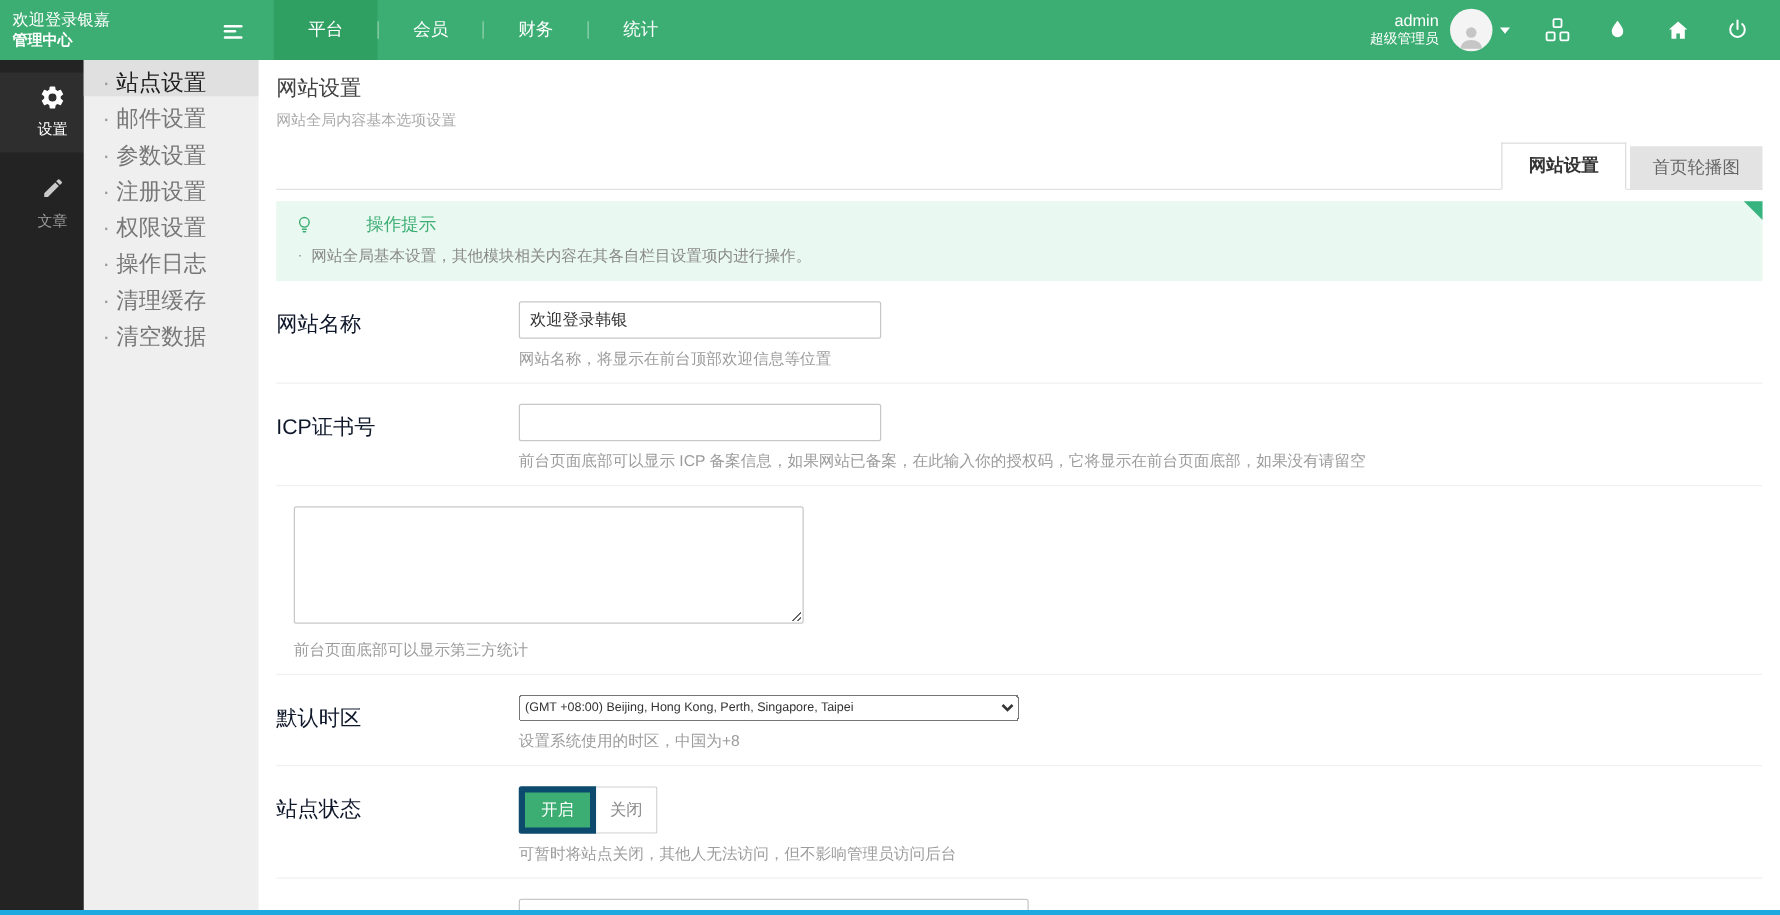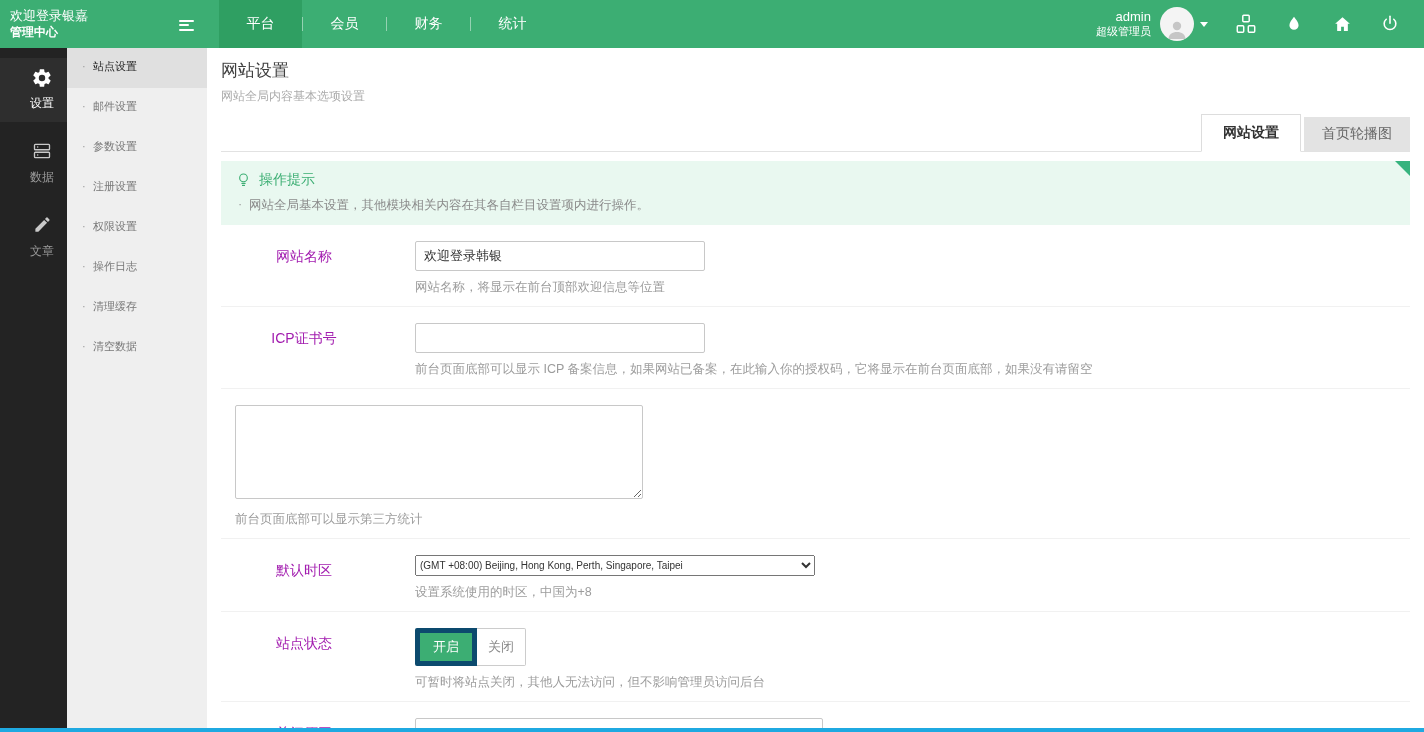--- a/index.html
+++ b/index.html
@@ -29,43 +29,43 @@
   .top-icon{width:48px;height:48px;display:flex;align-items:center;justify-content:center;cursor:pointer;}
   
   .sidebar{position:absolute;top:48px;left:0;bottom:0;width:84px;background:#232323;}
   .side-item{padding:9px 0 10px;text-align:center;color:#9a9a9a;cursor:pointer;margin-top:10px;}
   .side-item .icon{height:24px;display:block;color:#c9c9c9;font-size:20px;line-height:24px;}
   .side-item .lbl{font-size:12px;margin-top:4px;display:block;}
   .side-item.active{background:#2e2e2e;color:#fff;}
   .side-item.active .icon{color:#fff;}
   
   .submenu{position:absolute;top:48px;left:67px;bottom:0;width:140px;background:#efefef;}
-  .sub-item{height:40px;line-height:36px;font-size:11px;color:#777;padding-left:26px;cursor:pointer;position:relative;}
+  .sub-item{height:29px;line-height:36px;font-size:18px;color:#777;padding-left:26px;cursor:pointer;position:relative;}
   .sub-item::before{content:"·";position:absolute;left:15px;color:#9a9a9a;}
   .sub-item.active{background:#e0e0e0;color:#1f1f1f;}
   
   .main{position:absolute;top:48px;left:207px;right:0;bottom:0;background:#fff;overflow:hidden;}
   .page-header{margin:0 14px;padding-top:11px;display:flex;border-bottom:1px solid #e2e2e2;flex-direction:column;}
   .page-title{font-size:17px;color:#404040;}
   .page-subtitle{font-size:12px;color:#ababab;margin-top:6px;padding-bottom:9px;}
   .tabs{display:flex;margin-left:24px;align-self:flex-end;margin-bottom:-1px;}
   .tab{padding:9px 21px;font-size:14px;cursor:pointer;}
   .tab.active{background:#fff;border:1px solid #ddd;border-bottom:1px solid #fff;color:#333;font-weight:bold;}
   .tab.inactive{background:#e3e3e3;color:#666;border-bottom:1px solid #e2e2e2;margin-left:3px;padding:8px 18px;align-self:flex-end;}
   
   .tip{margin:9px 14px 0;background:#e9f8f0;position:relative;}
   .tip-fold{position:absolute;top:0;right:0;width:0;height:0;border-left:15px solid transparent;border-top:15px solid #36b37e;cursor:pointer;}
-  .tip-head{display:flex;align-items:center;padding:9px 14px 4px;color:#3cae73;font-size:14px;}
+  .tip-head{display:flex;align-items:center;padding:9px 14px 4px;color:#3cae73;font-size:14px;gap:34px;}
   .tip-head .bulb{margin-right:7px;display:flex;align-items:center;}
   .tip-body{padding:3px 14px 11px 28px;font-size:12.5px;color:#8a8a8a;position:relative;}
   .tip-body::before{content:"·";position:absolute;left:17px;color:#9a9a9a;}
   
   .form{margin:0 14px;}
   .form-row{display:flex;padding:16px 0 10px;border-bottom:1px solid #f1f1f1;}
-  .row-label{width:166px;min-width:166px;text-align:center;padding-right:14px;font-size:14px;color:#a21caf;padding-top:7px;}
+  .row-label{width:166px;min-width:166px;text-align:left;padding-right:14px;font-size:17px;color:#0f172a;padding-top:7px;}
   .row-control{padding-left:14px;}
   .text-input{width:272px;height:28px;border:1px solid #c8c8c8;border-radius:2px;padding:0 8px;font-size:13px;color:#333;font-family:inherit;}
   .textarea{width:390px;height:80px;border:1px solid #c8c8c8;border-radius:2px;padding:6px 8px;font-size:13px;color:#333;font-family:inherit;}
   .select{width:400px;height:21px;font-size:10px;color:#333;font-family:inherit;}
   .help{margin-top:8px;font-size:12.5px;color:#9c9c9c;}
   .status-btns{display:inline-flex;}
   .btn-on{background:#3cae73;color:#fff;padding:5px 13px;font-size:13px;border:5px solid #0c4a6e;border-radius:2px 0 0 2px;cursor:pointer;font-family:inherit;}
   .btn-off{background:#fff;color:#888;padding:5px 11px;font-size:13px;border:1px solid #ccc;border-left:none;border-radius:0 2px 2px 0;cursor:pointer;font-family:inherit;}
   
   .bottom-bar{position:absolute;left:0;right:0;bottom:0;height:4px;background:#1fa9e1;z-index:20;cursor:pointer;}
@@ -138,31 +138,20 @@
 </header>
 
 <aside class="sidebar">
   <div class="side-item active">
     <span class="icon">
       <svg width="22" height="22" viewBox="0 0 24 24" style="margin:0 auto" fill="currentColor">
         <path d="M19.14 12.94a7 7 0 0 0 0-1.88l2.03-1.58a.5.5 0 0 0 .12-.64l-1.92-3.32a.5.5 0 0 0-.61-.22l-2.39.96a7.3 7.3 0 0 0-1.62-.94l-.36-2.54a.5.5 0 0 0-.5-.42h-3.84a.5.5 0 0 0-.5.42l-.36 2.54c-.59.24-1.13.56-1.62.94l-2.39-.96a.5.5 0 0 0-.61.22L2.65 8.84a.5.5 0 0 0 .12.64l2.03 1.58a7 7 0 0 0 0 1.88l-2.03 1.58a.5.5 0 0 0-.12.64l1.92 3.32c.13.23.4.32.61.22l2.39-.96c.49.38 1.03.7 1.62.94l.36 2.54c.04.24.25.42.5.42h3.84c.25 0 .46-.18.5-.42l.36-2.54c.59-.24 1.13-.56 1.62-.94l2.39.96c.21.1.48.01.61-.22l1.92-3.32a.5.5 0 0 0-.12-.64l-2.03-1.58ZM12 15.5a3.5 3.5 0 1 1 0-7 3.5 3.5 0 0 1 0 7Z"></path>
       </svg>
     </span>
     <span class="lbl">设置</span>
-  </div>
-  <div class="side-item">
-    <span class="icon">
-      <svg width="20" height="20" viewBox="0 0 24 24" style="margin:0 auto" fill="none" stroke="currentColor" stroke-width="1.6">
-        <rect x="3" y="4" width="18" height="6.5" rx="1"></rect>
-        <rect x="3" y="13.5" width="18" height="6.5" rx="1"></rect>
-        <circle cx="6.8" cy="7.2" r="0.9" fill="currentColor" stroke="none"></circle>
-        <circle cx="6.8" cy="16.7" r="0.9" fill="currentColor" stroke="none"></circle>
-      </svg>
-    </span>
-    <span class="lbl">数据</span>
   </div>
   <div class="side-item">
     <span class="icon">
       <svg width="19" height="19" viewBox="0 0 24 24" style="margin:0 auto" fill="currentColor">
         <path d="M3 17.25V21h3.75L17.8 9.94l-3.75-3.75L3 17.25ZM20.7 7.04a1 1 0 0 0 0-1.41l-2.34-2.34a1 1 0 0 0-1.41 0l-1.83 1.83 3.75 3.75 1.83-1.83Z"></path>
       </svg>
     </span>
     <span class="lbl">文章</span>
   </div>
 </aside>

